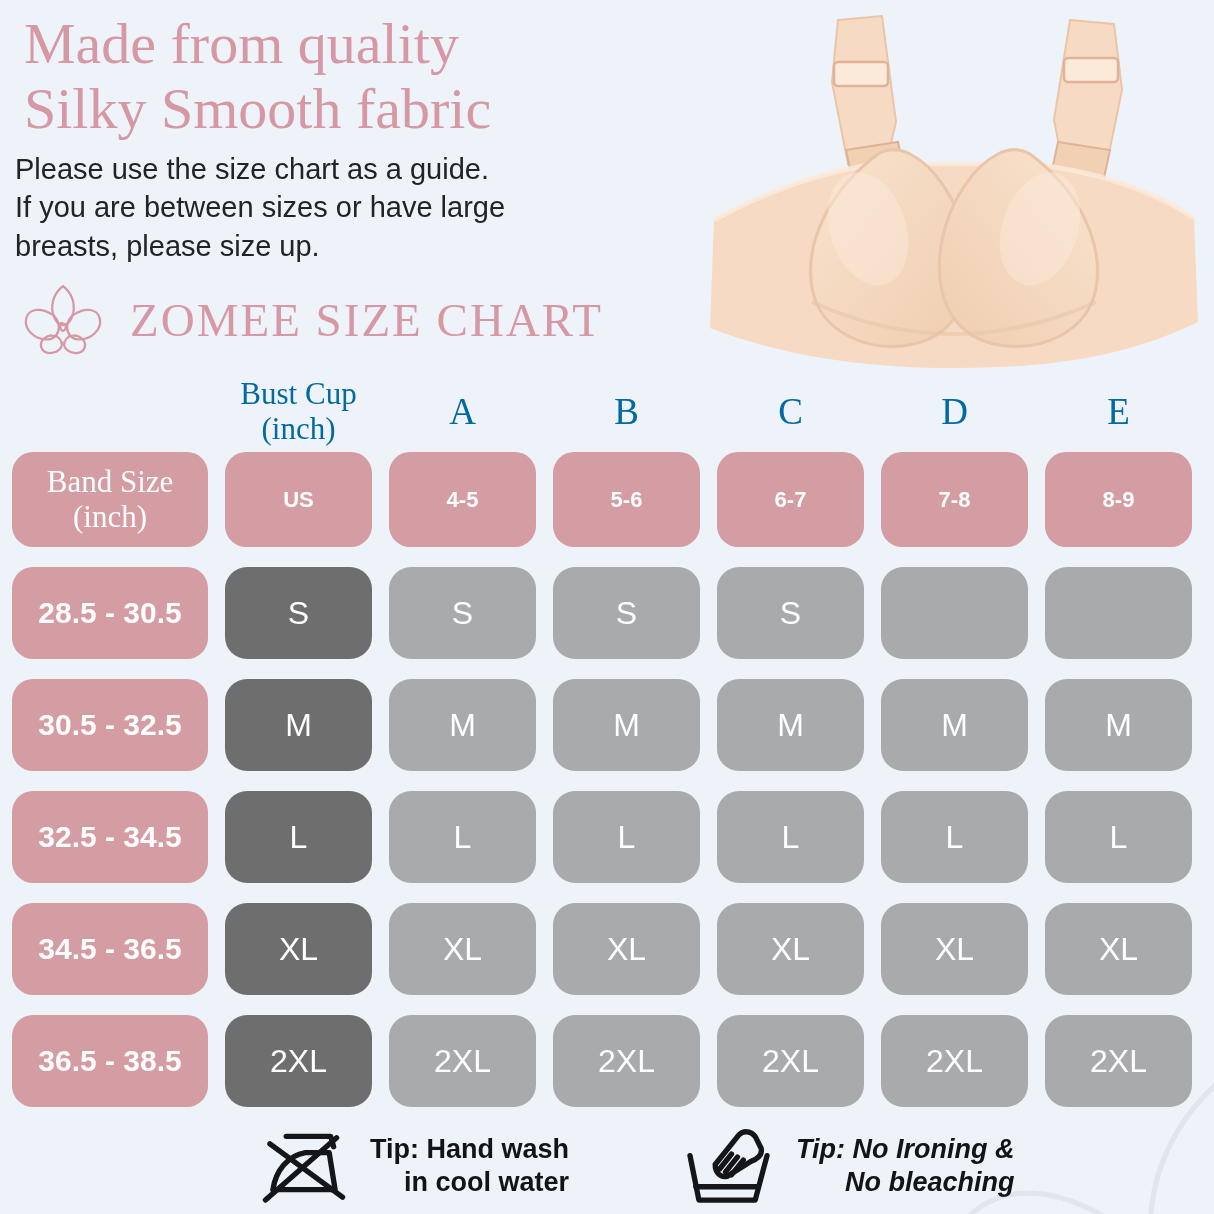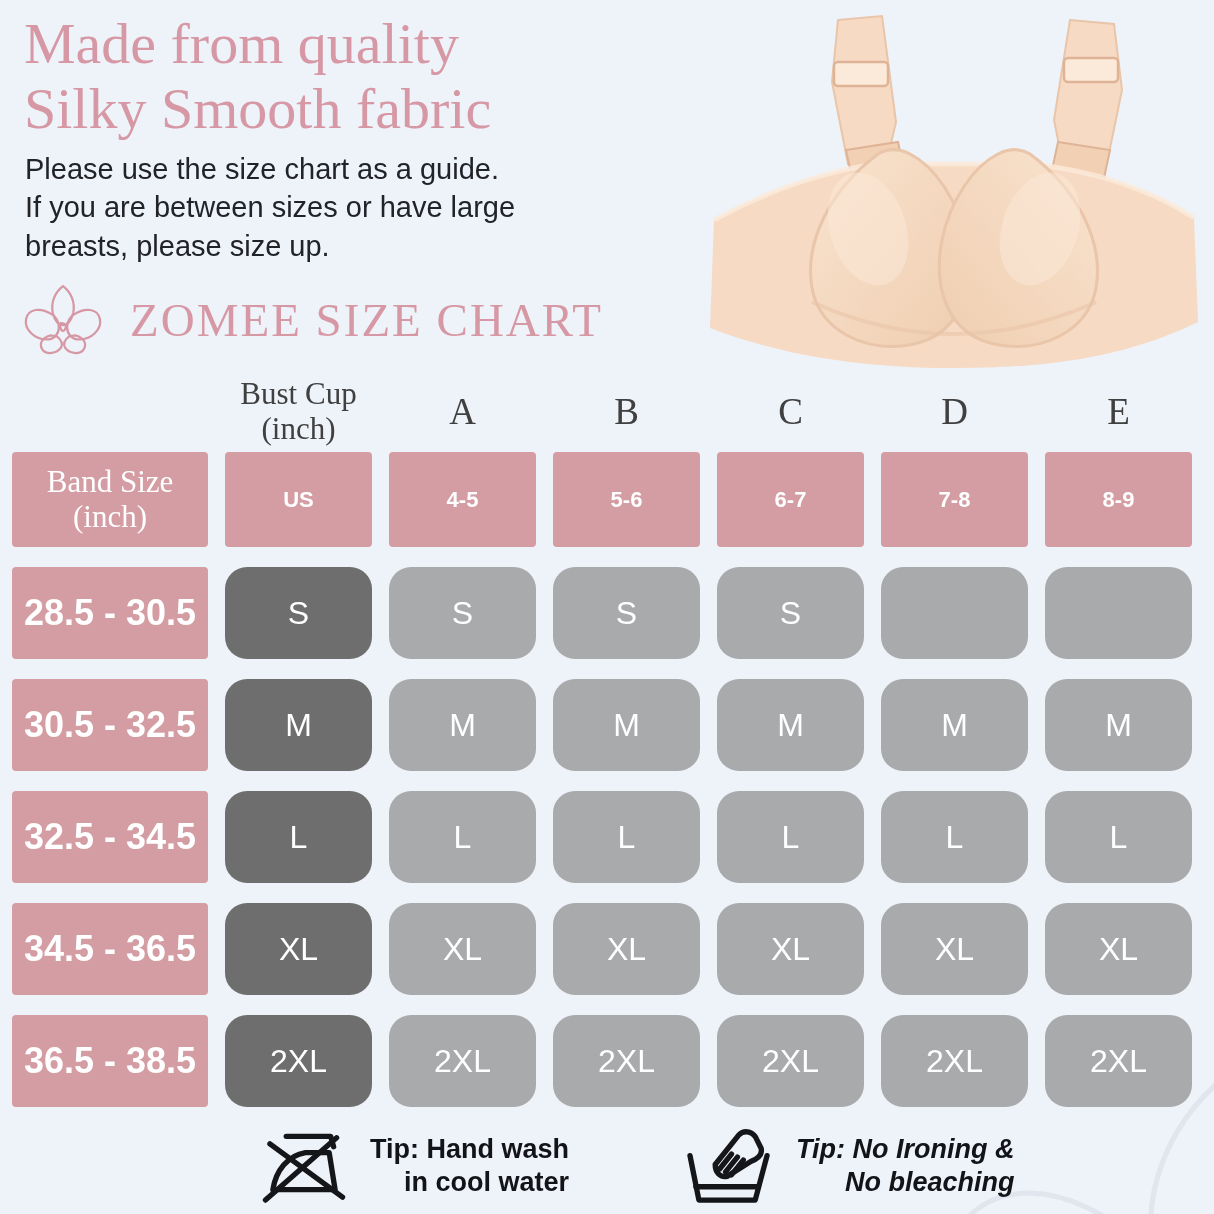--- a/index.html
+++ b/index.html
@@ -6,39 +6,39 @@
     --bg:#eef2f9; --pink:#d698a4; --pink-cell:#d49da3; --dark-gray:#6e6e6e;
     --light-gray:#a9aaac; --ink:#1b1d21; --watermark:#d8dce6;
     --bra-base:#f6dac3; --bra-shadow:#e9c5a9; --bra-hi:#fbead9; --bra-deep:#dfb396;
   }
   *{margin:0;padding:0;box-sizing:border-box;}
   body{font-family:"Liberation Sans",sans-serif;background:#fff;}
   .page{position:relative;width:1214px;height:1214px;background:var(--bg);overflow:hidden;}
 
   .title{position:absolute;left:24px;top:12px;font-family:"Liberation Serif",serif;
          font-size:58px;line-height:1.12;color:var(--pink);font-weight:400;}
-  .desc{position:absolute;left:25px;top:150px;font-size:29px;line-height:1.32;color:#212327;}
+  .desc{position:absolute;left:15px;top:150px;font-size:29px;line-height:1.32;color:#212327;}
 
   .brand-row{position:absolute;left:22px;top:282px;display:flex;align-items:center;gap:26px;}
   .brand-heading{font-family:"Liberation Serif",serif;font-size:47px;letter-spacing:2px;
                  color:var(--pink);font-weight:400;}
 
   .bra-wrap{position:absolute;left:700px;top:4px;width:508px;height:370px;}
 
   .size-table{position:absolute;left:12px;top:368px;width:1180px;display:grid;
               grid-template-columns:196px repeat(6,147px);
               grid-template-rows:64px 95px repeat(5,92px);
               column-gap:17px;row-gap:20px;}
   .hdr-label{display:flex;flex-direction:column;align-items:center;justify-content:center;
-             font-family:"Liberation Serif",serif;color:#404040;margin-top:23px;}
+             font-family:"Liberation Serif",serif;color:#0369a1;margin-top:23px;}
   .bustcup{font-size:31px;line-height:1.1;}
   .cup-letter{font-size:37px;}
   .cell{display:flex;align-items:center;justify-content:center;color:#fff;}
-  .cell.pinkhead{background:var(--pink-cell);border-radius:4px;}
-  .cell.band{background:var(--pink-cell);border-radius:4px;font-weight:bold;font-size:36px;}
+  .cell.pinkhead{background:var(--pink-cell);border-radius:21px;}
+  .cell.band{background:var(--pink-cell);border-radius:21px;font-weight:bold;font-size:30px;}
   .cell.bandhead{font-family:"Liberation Serif",serif;font-size:31px;line-height:1.1;
                  flex-direction:column;font-weight:400;}
   .cell.ushead,.cell.rangehead{font-weight:bold;font-size:22px;font-family:"Liberation Sans",sans-serif;}
   .cell.us{background:var(--dark-gray);border-radius:22px;font-size:32px;}
   .cell.cup{background:var(--light-gray);border-radius:22px;font-size:32px;}
 
   .tips{position:absolute;left:0;top:1126px;width:1028px;height:88px;text-align:right;}
   .tip{position:absolute;display:flex;align-items:center;gap:18px;}
   .tip.one{left:256px;} .tip.two{left:682px;font-style:italic;}
   .tip-text{font-size:27px;font-weight:bold;color:#131417;line-height:1.24;}

